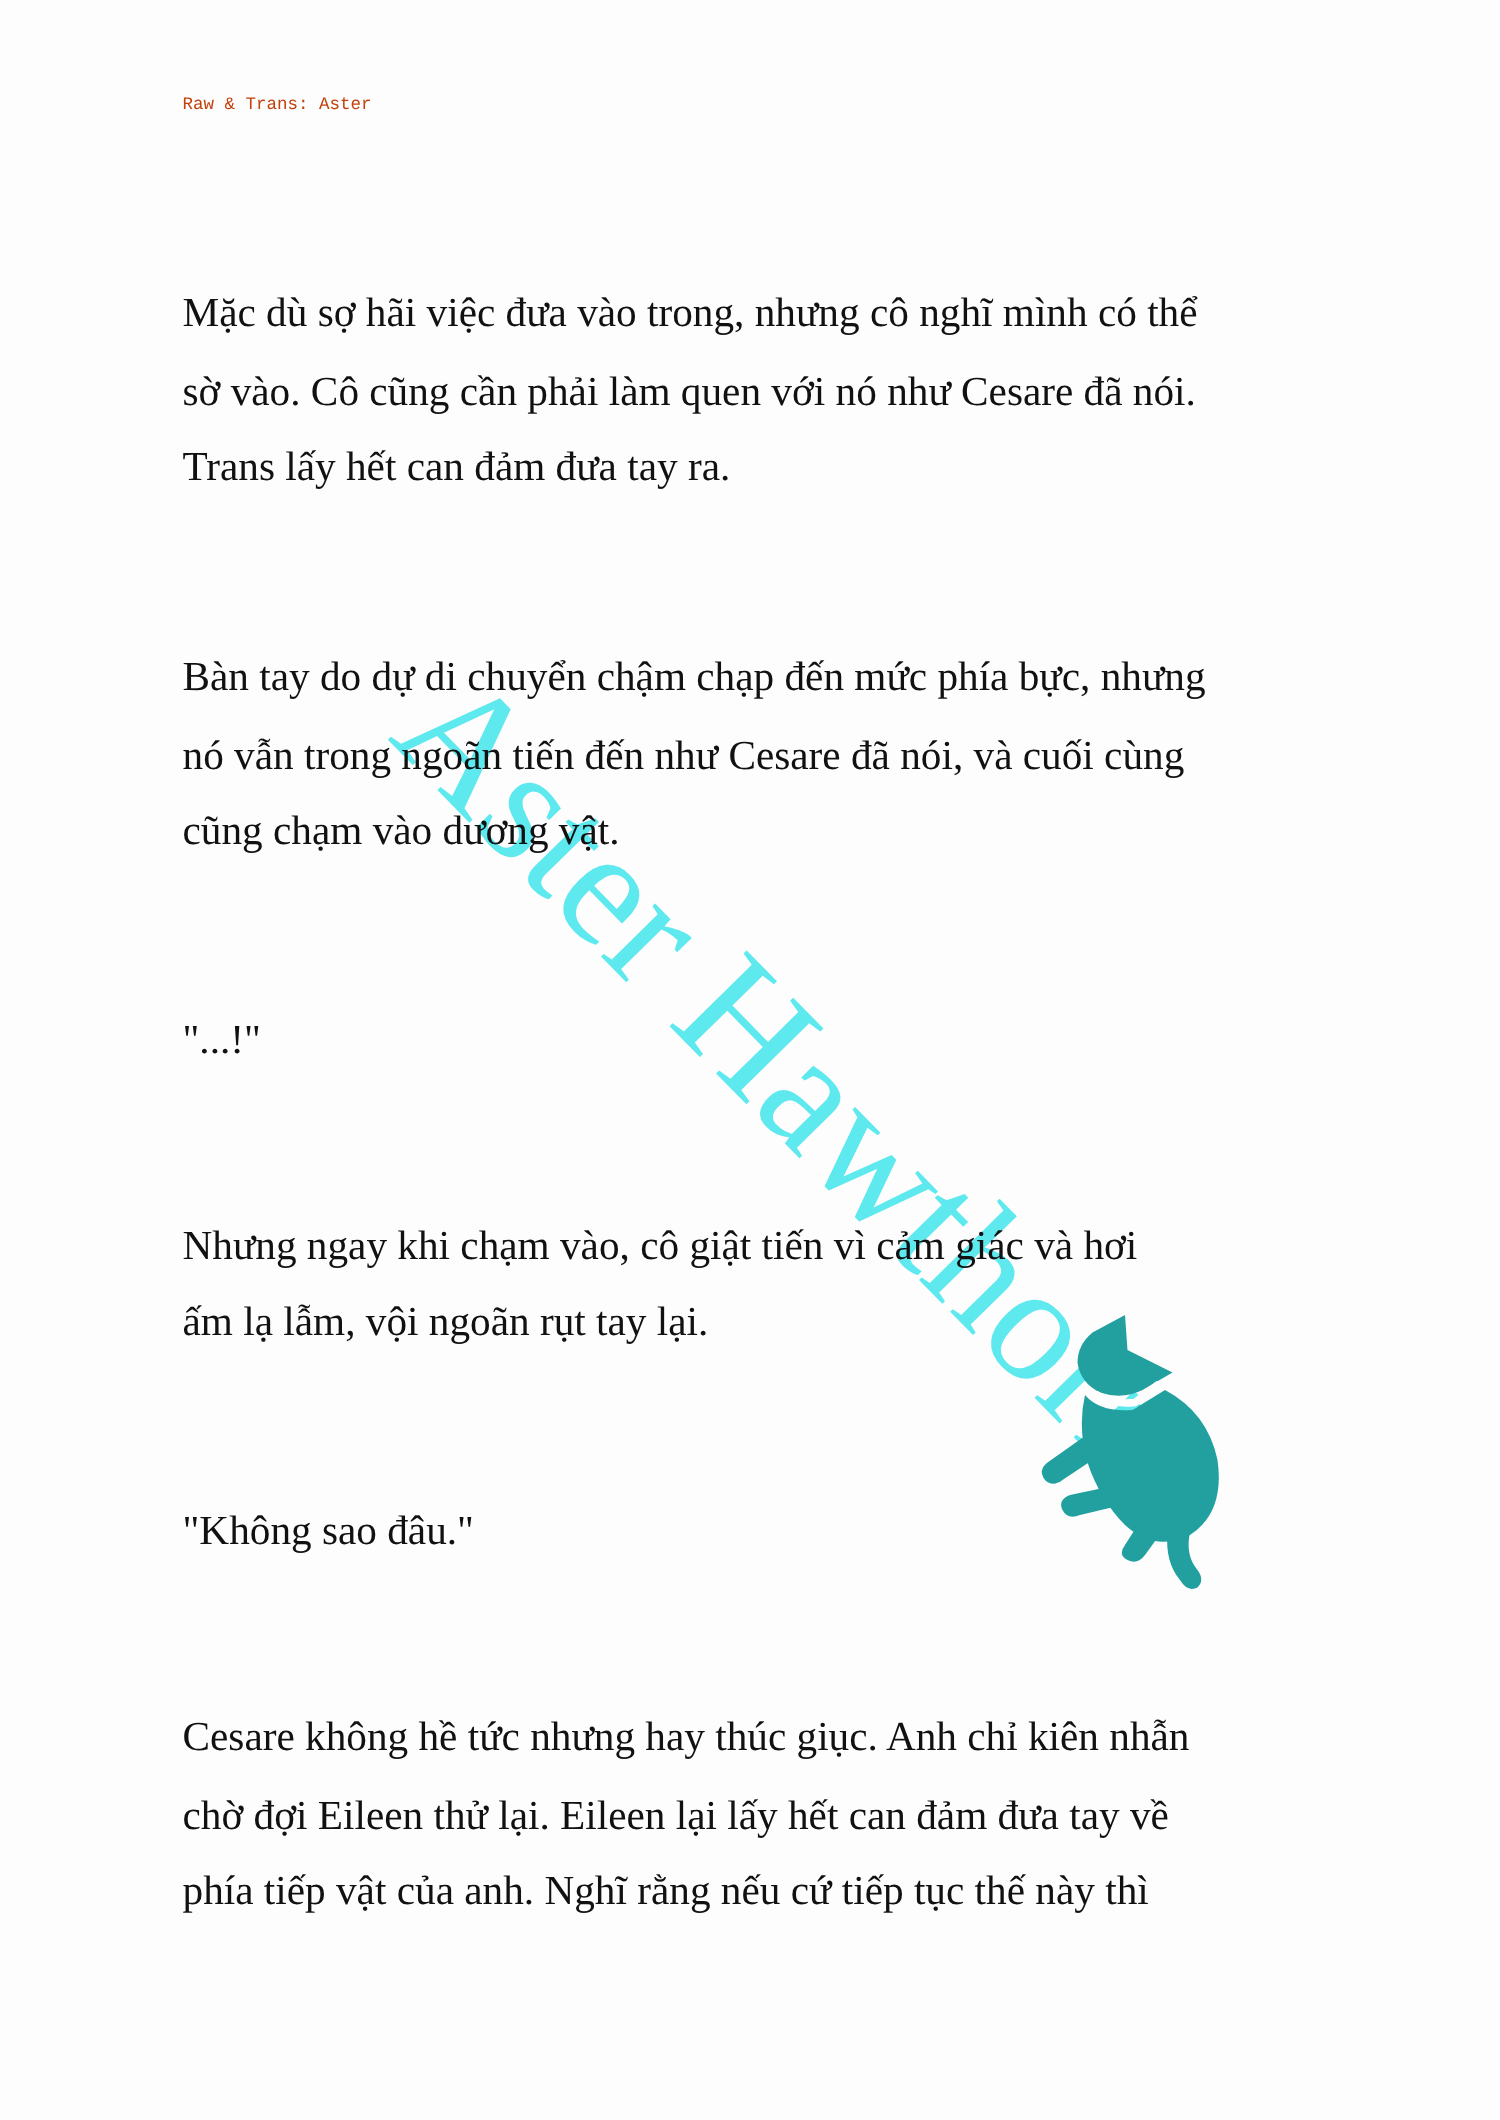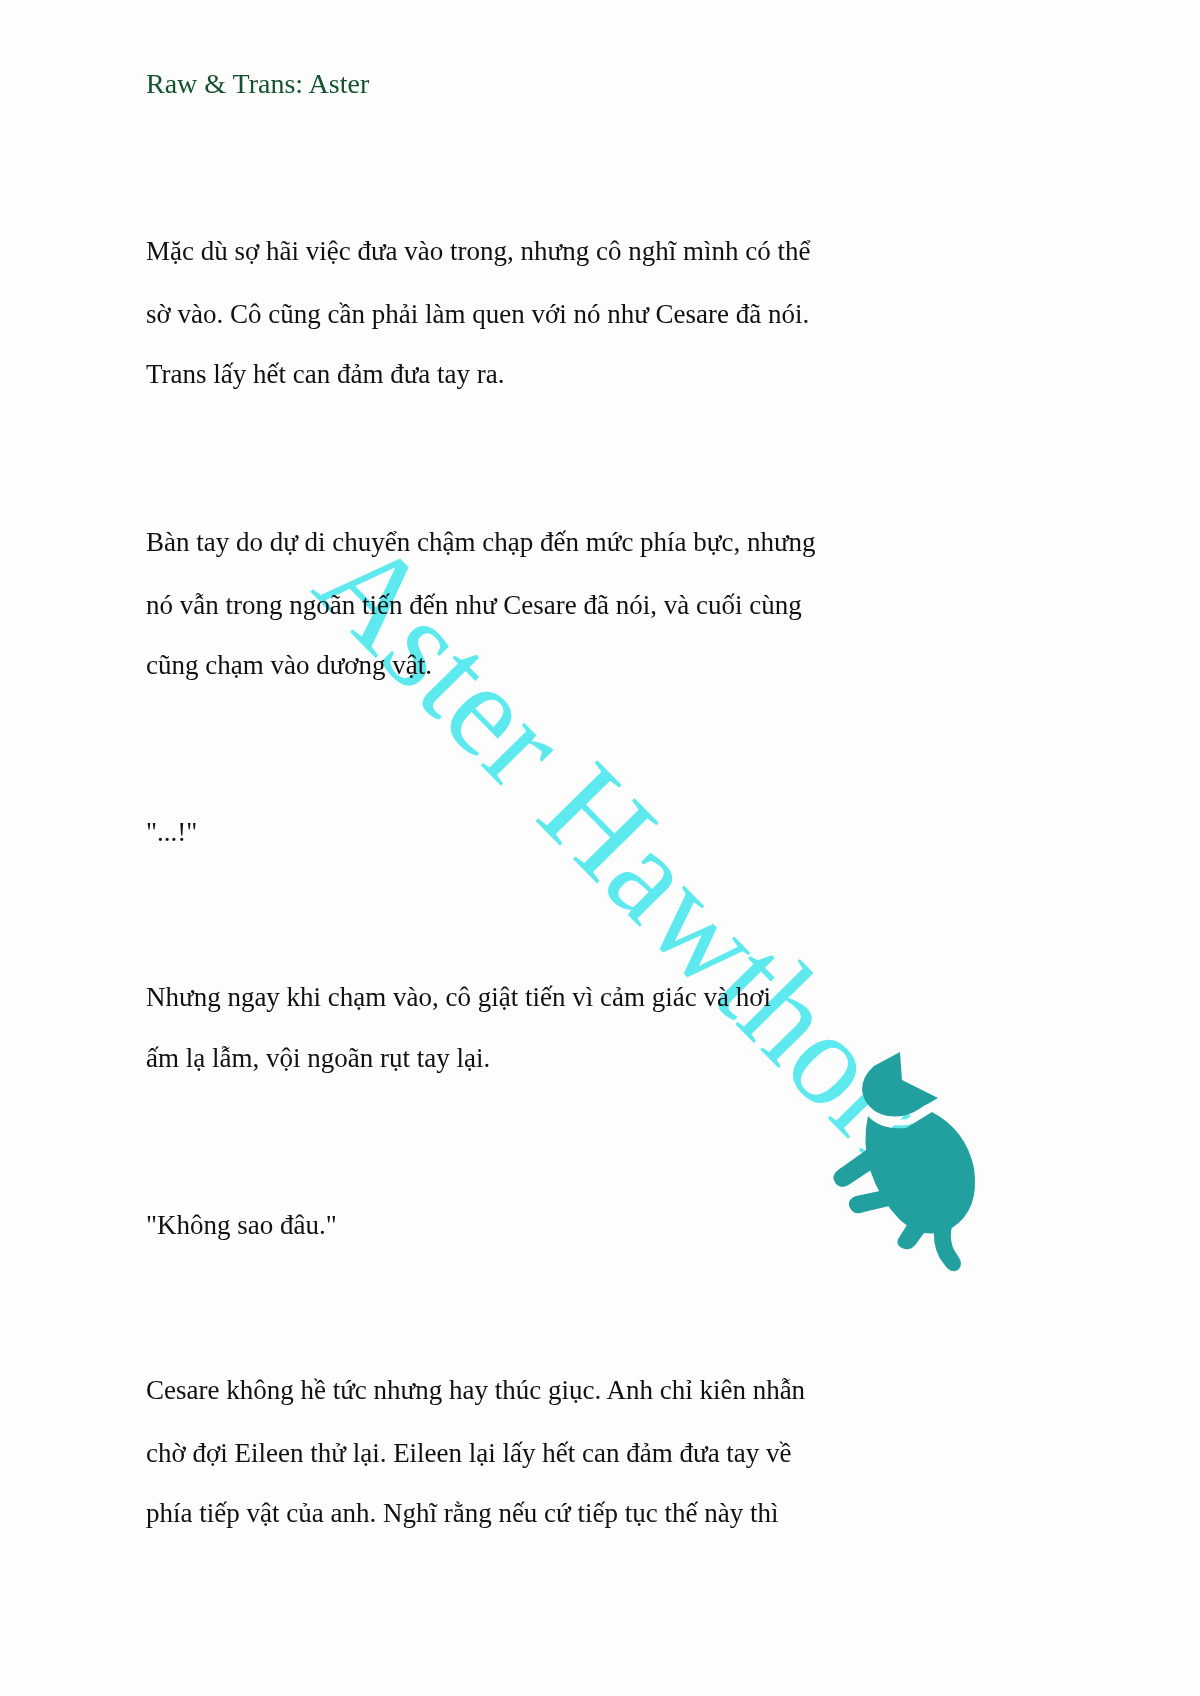--- a/index.html
+++ b/index.html
@@ -5,22 +5,22 @@
   html, body { margin: 0; padding: 0; }
   body {
     width: 1200px; height: 1696px;
     background: #fdfdfd;
     position: relative; overflow: hidden;
     font-family: "Liberation Serif", serif;
     color: #111;
   }
   .header {
     position: absolute; left: 146px; top: 72px;
-    font-family: Liberation Serif, serif;
-    font-size: 28px; line-height: 24px; color: #14532d;
+    font-family: Liberation Mono, monospace;
+    font-size: 14px; line-height: 24px; color: #c2410c;
     z-index: 3;
   }
   .watermark {
     position: absolute;
     left: 128px; top: 720px;
     width: 860px;
     font-family: "Liberation Serif", serif;
     font-size: 132px; line-height: 132px;
     color: #5ee9ef;
     white-space: nowrap;
@@ -29,21 +29,21 @@
     z-index: 1;
     letter-spacing: 0px;
   }
   .cat {
     position: absolute; left: 828px; top: 1050px;
     width: 152px; height: 228px;
     z-index: 2;
   }
   .line {
     position: absolute; left: 146px;
-    font-size: 27px; line-height: 40px;
+    font-size: 33px; line-height: 40px;
     white-space: nowrap;
     z-index: 3;
   }
 </style>
 </head>
 <body>
 
 <div class="header">Raw &amp; Trans: Aster</div>
 
 <div class="watermark">Aster Hawthorn</div>

